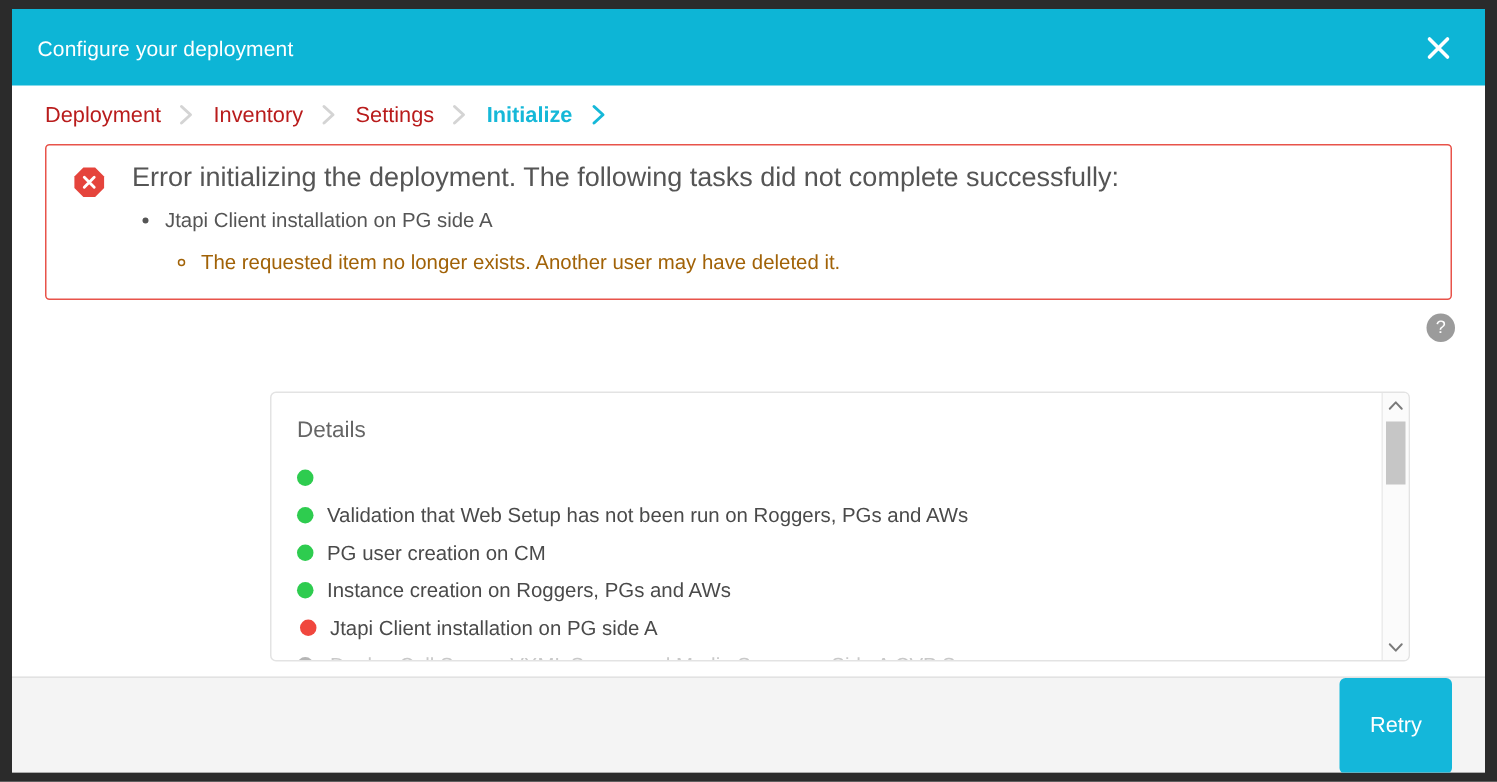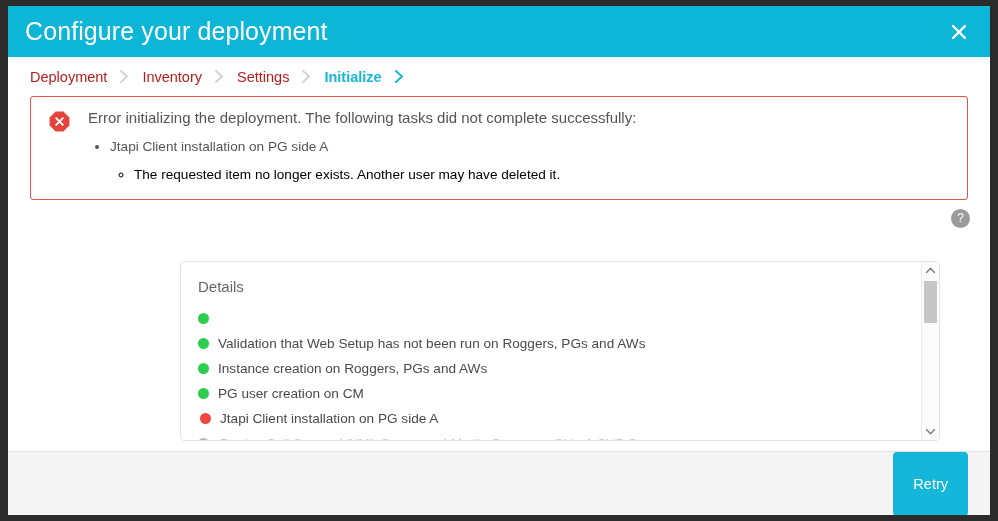--- a/index.html
+++ b/index.html
@@ -34,21 +34,21 @@
     min-height: 51px;
     background: #0db5d6;
     display: flex;
     align-items: center;
     justify-content: space-between;
     padding: 0 14px 0 17px;
     box-sizing: border-box;
   }
   .title-text {
     color: #ffffff;
-    font-size: 25px;
+    font-size: 14px;
     font-weight: 400;
     letter-spacing: .1px;
   }
   .close-btn {
     width: 34px;
     height: 34px;
     display: flex;
     align-items: center;
     justify-content: center;
     cursor: pointer;
@@ -102,42 +102,42 @@
     flex: 0 0 21px;
     margin-top: 2px;
     margin-left: 4px;
   }
   .err-icon svg { display: block; }
   .err-body {
     margin-left: 18px;
     flex: 1;
   }
   .err-head {
-    font-size: 15px;
+    font-size: 18px;
     color: #555555;
     line-height: 18px;
   }
   .err-list {
     margin: 10px 0 0 0;
     padding-left: 22px;
     list-style: disc;
   }
   .err-list > li {
     font-size: 13.6px;
     color: #555555;
     line-height: 20px;
   }
   .err-sublist {
     margin: 8px 0 0 0;
     padding-left: 24px;
     list-style: circle;
   }
   .err-sublist > li {
     font-size: 13.6px;
-    color: #000000;
+    color: #a16207;
     line-height: 20px;
   }
 
   
   .help-row {
     display: flex;
     justify-content: flex-end;
     padding: 9px 20px 0 0;
   }
   .help-icon {
@@ -342,25 +342,25 @@
 
         <div class="task-row">
           <span class="dot ok"></span>
         </div>
         <div class="task-row">
           <span class="dot ok"></span>
           <span>Validation that Web Setup has not been run on Roggers, PGs and AWs</span>
         </div>
         <div class="task-row">
           <span class="dot ok"></span>
-          <span>Instance creation on Roggers, PGs and AWs</span>
+          <span>PG user creation on CM</span>
         </div>
         <div class="task-row">
           <span class="dot ok"></span>
-          <span>PG user creation on CM</span>
+          <span>Instance creation on Roggers, PGs and AWs</span>
         </div>
         <div class="task-row fail-row">
           <span class="dot fail"></span>
           <span>Jtapi Client installation on PG side A</span>
         </div>
         <div class="task-row idle-row">
           <span class="dot idle"></span>
           <span>Deploy Call Server, VXML Server and Media Server on Side A CVP Server</span>
         </div>
       </div>

